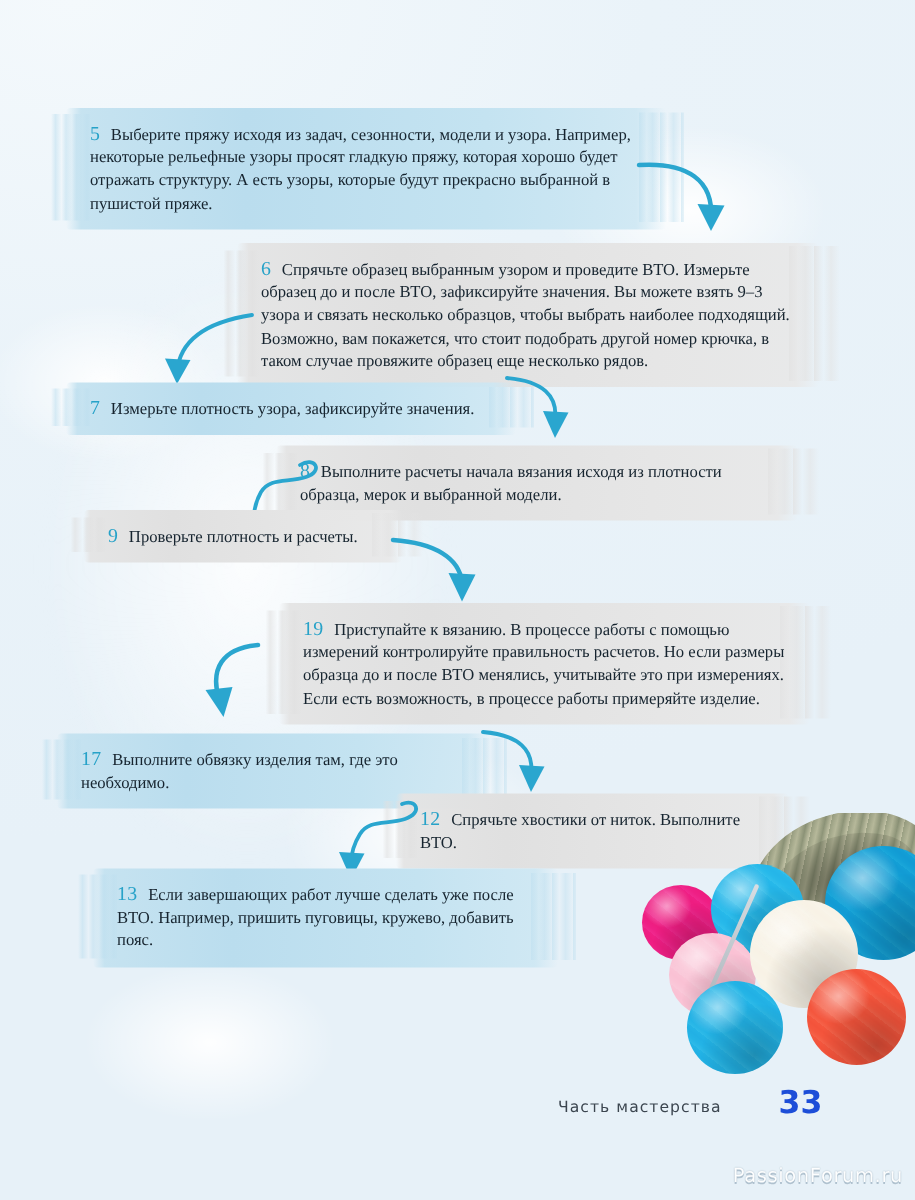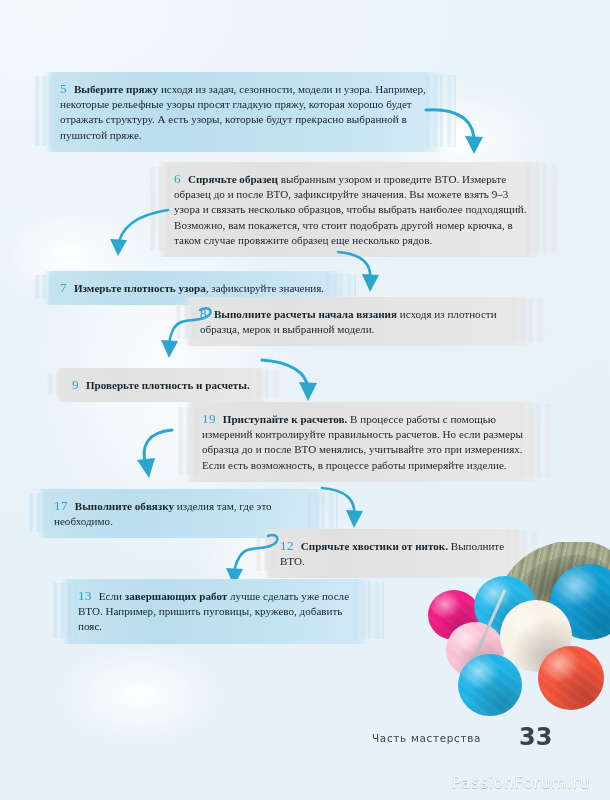--- a/index.html
+++ b/index.html
@@ -97,21 +97,21 @@
     line-height: 15.2px;
     text-align: left;
   }
   .step-num {
     color: #27a2c8;
     font-size: 13.2px;
     letter-spacing: 0.3px;
     padding-right: 7px;
   }
   .step-lead {
-    font-weight: bold;
+    font-weight: normal;
   }
 
   
   .arrow {
     position: absolute;
     pointer-events: none;
   }
   .arrow svg { display: block; overflow: visible; }
 
   
@@ -188,30 +188,30 @@
     font-family: "DejaVu Sans", sans-serif;
     font-size: 10.4px;
     letter-spacing: 0.7px;
     color: #3c4650;
   }
   #page-number {
     position: absolute;
     left: 519px;
     top: -5px;
     font-family: "DejaVu Sans", sans-serif;
-    font-size: 24px;
+    font-size: 21px;
     font-weight: bold;
-    color: #404040;
+    color: #1d4ed8;
   }
   #watermark {
     position: absolute;
-    right: 20px;
+    right: 8px;
     bottom: 8px;
     font-family: "DejaVu Sans", sans-serif;
-    font-size: 16px;
+    font-size: 13px;
     letter-spacing: 0.4px;
     color: #ffffff;
     text-shadow: 0 0 1px rgba(150,170,185,0.95), 0 1px 0 rgba(160,180,195,0.8);
     opacity: 0.95;
   }
 </style>
 </head>
 <body>
 
 <div id="page-bg">
@@ -242,21 +242,21 @@
   </div>
 </div>
 
 <div class="arrow" style="left:96px; top:208px;">
   <svg width="76" height="58" viewBox="0 0 76 58" fill="none">
     <path d="M72 2 C 46 6, 24 16, 22 40" stroke="#2aa6cf" stroke-width="2.6" stroke-linecap="round" fill="none"></path>
     <path d="M14 31 L22 48 L31 32 Z" fill="#2aa6cf"></path>
   </svg>
 </div>
 
-<div class="step" style="left:44px; top:271px; width:300px;">
+<div class="step" style="left:44px; top:255px; width:300px;">
   <div class="brush blue"></div>
   <div class="step-body">
     <span class="step-num">7</span><span class="step-lead">Измерьте плотность узора</span><span>, зафиксируйте значения.</span>
   </div>
 </div>
 
 <div class="arrow" style="left:332px; top:250px;">
   <svg width="60" height="54" viewBox="0 0 60 54" fill="none">
     <path d="M6 2 C 30 4, 40 14, 38 30" stroke="#2aa6cf" stroke-width="2.6" stroke-linecap="round" fill="none"></path>
     <path d="M30 24 L38 42 L47 25 Z" fill="#2aa6cf"></path>
@@ -270,38 +270,38 @@
   </div>
 </div>
 
 <div class="arrow" style="left:146px; top:302px;">
   <svg width="76" height="64" viewBox="0 0 76 64" fill="none">
     <path d="M54 8 C 64 2, 70 12, 58 16 C 46 20, 34 16, 28 26 C 24 33, 23 40, 23 46" stroke="#2aa6cf" stroke-width="2.5" stroke-linecap="round" fill="none"></path>
     <path d="M15 38 L23 56 L32 39 Z" fill="#2aa6cf"></path>
   </svg>
 </div>
 
-<div class="step" style="left:56px; top:368px; width:212px;">
+<div class="step" style="left:56px; top:340px; width:212px;">
   <div class="brush grey"></div>
   <div class="step-body">
     <span class="step-num">9</span><span class="step-lead">Проверьте плотность и расчеты.</span><span></span>
   </div>
 </div>
 
 <div class="arrow" style="left:258px; top:356px;">
   <svg width="80" height="56" viewBox="0 0 80 56" fill="none">
     <path d="M4 4 C 32 6, 48 16, 50 32" stroke="#2aa6cf" stroke-width="3" stroke-linecap="round" fill="none"></path>
     <path d="M41 26 L50 45 L59 27 Z" fill="#2aa6cf"></path>
   </svg>
 </div>
 
 <div class="step" style="left:186px; top:402px; width:354px;">
   <div class="brush grey"></div>
   <div class="step-body">
-    <span class="step-num">19</span><span class="step-lead">Приступайте к расчетов.</span><span> В процессе работы с помощью измерений контролируйте правильность расчетов. Но если размеры образца до и после ВТО менялись, учитывайте это при измерениях. Если есть возможность, в процессе работы примеряйте изделие.</span>
+    <span class="step-num">19</span><span class="step-lead">Приступайте к вязанию.</span><span> В процессе работы с помощью измерений контролируйте правильность расчетов. Но если размеры образца до и после ВТО менялись, учитывайте это при измерениях. Если есть возможность, в процессе работы примеряйте изделие.</span>
   </div>
 </div>
 
 <div class="arrow" style="left:124px; top:428px;">
   <svg width="76" height="66" viewBox="0 0 76 66" fill="none">
     <path d="M48 2 C 24 4, 16 18, 22 38" stroke="#2aa6cf" stroke-width="3" stroke-linecap="round" fill="none"></path>
     <path d="M13 32 L25 50 L31 30 Z" fill="#2aa6cf"></path>
   </svg>
 </div>
 

